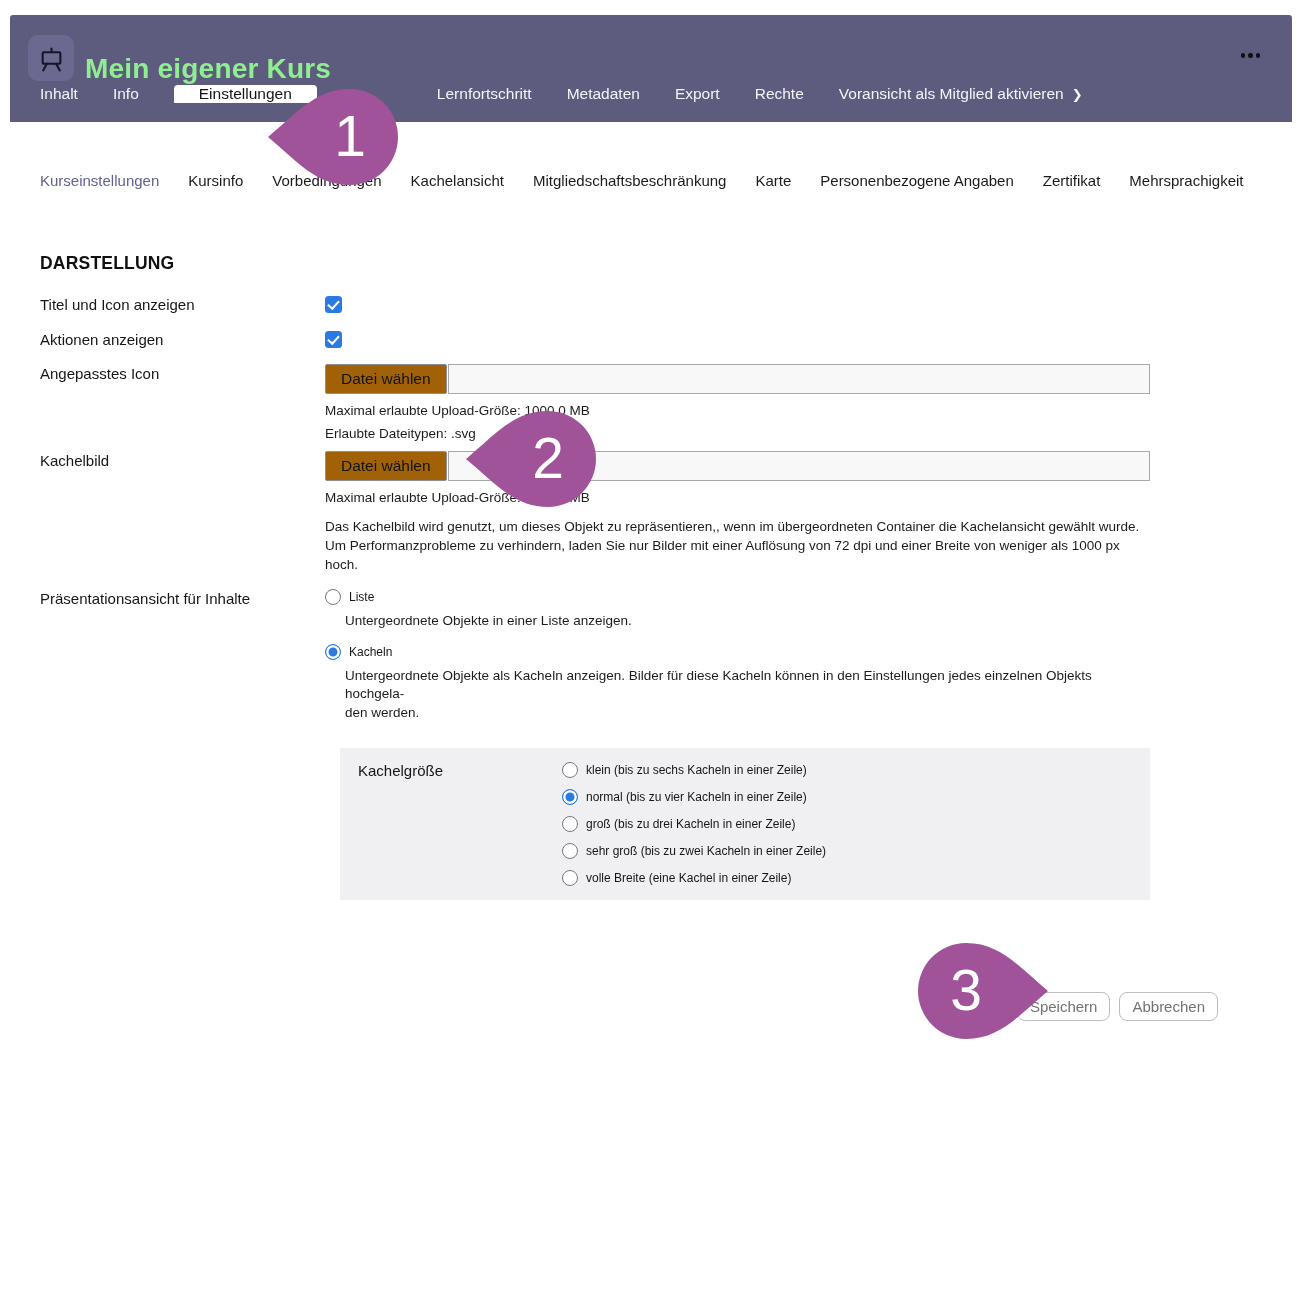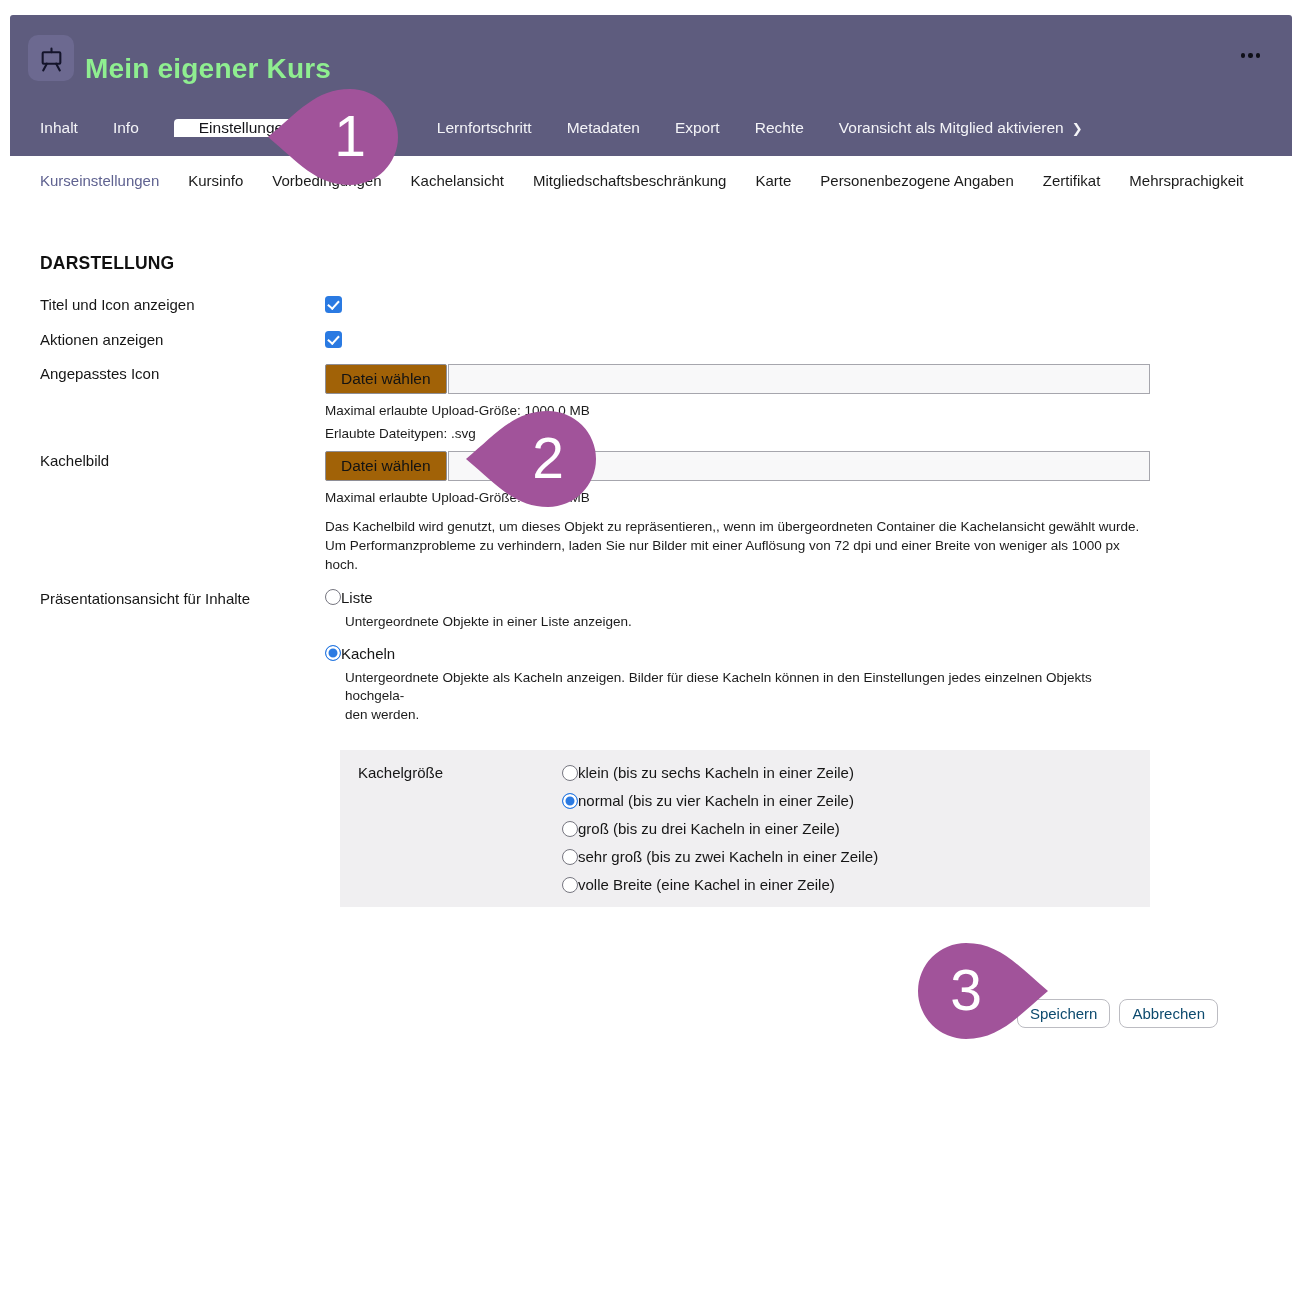--- a/index.html
+++ b/index.html
@@ -1,21 +1,21 @@
 <!DOCTYPE html>
 <html><head>
 <meta charset="utf-8">
 <style>
   * { margin:0; padding:0; box-sizing:border-box; }
   html,body { width:1300px; height:1300px; background:#fff; overflow:hidden; }
   body { font-family:"Liberation Sans","DejaVu Sans",sans-serif; color:#161616; }
   .page { position:relative; width:1300px; height:1300px; background:#fff; }
 
   
-  .kopf { position:absolute; left:10px; top:15px; width:1282px; height:141px;
+  .kopf { position:absolute; left:10px; top:15px; width:1282px; height:107px;
           background:#5e5c7e; border-radius:3px 3px 0 0; }
   .icon-box { position:absolute; left:18px; top:20px; width:46px; height:46px;
               border-radius:10px; background:#6c6990;
               display:flex; align-items:center; justify-content:center; }
   .kopf h1 { position:absolute; left:75px; top:38px; font-size:28px; font-weight:700;
              color:#8fee90; letter-spacing:.2px; }
   .actions-btn { position:absolute; right:26px; top:32px; background:none; border:none;
                  cursor:pointer; display:flex; gap:3px; padding:6px; }
   .actions-btn i { width:4.5px; height:4.5px; border-radius:50%; background:#0f0f18; display:block; }
 
@@ -53,32 +53,32 @@
   .filefield { flex:1; border:1px solid #a6a6ad; background:#f8f8f9; height:30px; margin-left:1px; }
 
   .byline { font-size:13.5px; margin-top:9px; color:#1c1c1c; }
   .byline + .byline { margin-top:8px; }
   .desc { font-size:13.5px; line-height:1.4; margin-top:13px; color:#1c1c1c;
           white-space:pre-line; max-width:825px; }
 
   .radio { width:16px; height:16px; border-radius:50%; border:1px solid #767680;
            background:#fff; flex:none; display:inline-block; cursor:pointer; }
   .radio.sel { border-color:#2a7ae2; background:#2a7ae2; box-shadow:inset 0 0 0 2.5px #fff; }
-  .radio-opt { display:flex; align-items:center; font-size:15px; cursor:pointer; }
+  .radio-opt { display:flex; align-items:center; gap:8px; font-size:12px; cursor:pointer; }
   .opt-note { font-size:13.5px; margin:7px 0 13px 20px; max-width:805px;
               white-space:pre-line; line-height:1.4; color:#1c1c1c; }
 
   .panel { margin:12px 0 0 300px; width:810px; background:#f0eff1;
            padding:14px 0 14px 18px; display:grid; grid-template-columns:204px 1fr; }
   .panel .lbl { padding-top:0; }
   .panel .radio-opt { margin-bottom:11px; }
   .panel .radio-opt:last-child { margin-bottom:0; }
 
   .btnrow { display:flex; justify-content:flex-end; gap:9px; width:1178px; margin-top:92px; }
-  .btn { border:1px solid #bcbcc2; background:#fff; border-radius:8px; color:#0c4a6e;
+  .btn { border:1px solid #bcbcc2; background:#fff; border-radius:8px; color:#737373;
          font-size:15px; height:29px; padding:0 12px; cursor:pointer; font-family:inherit; }
 
   
   .pin { position:absolute; z-index:10; pointer-events:none; }
   .pin text { font-size:57px; fill:#fff; text-anchor:middle; font-family:inherit; }
   #pin1 { left:266px; top:87px; } #pin2 { left:464px; top:409px; } #pin3 { left:916px; top:941px; }
 </style>
 </head>
 <body>
 

